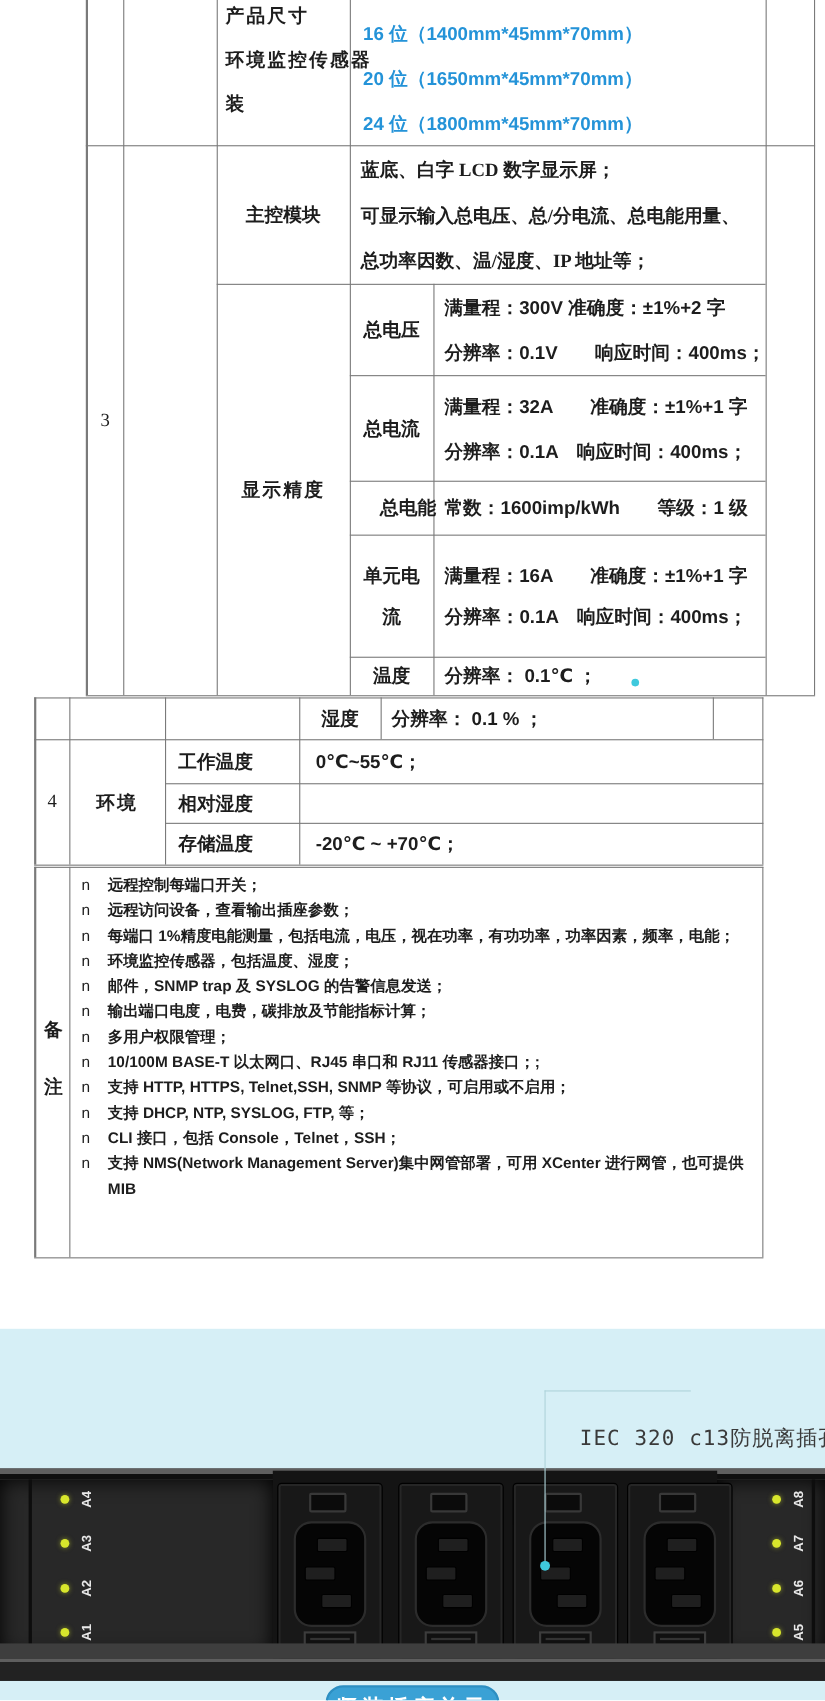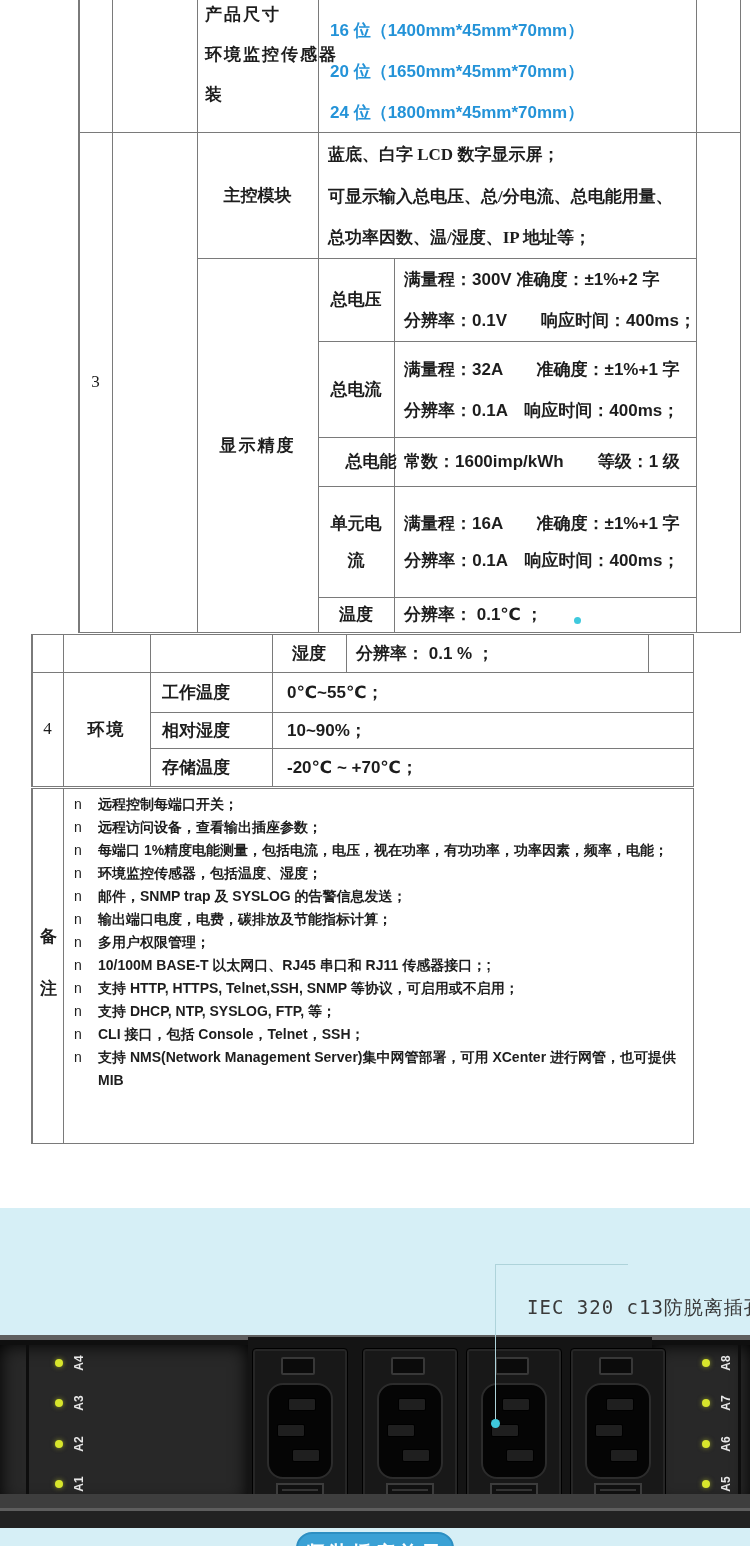--- a/index.html
+++ b/index.html
@@ -133,21 +133,20 @@
 
   <div class="cell ctr" style="left:272px;top:634px;width:74px;height:38px;">湿度</div>
   <div class="cell vctr" style="left:356px;top:634px;width:290px;height:38px;">分辨率： 0.1 % ；</div>
 
   <div class="num ctr" style="left:32px;top:672px;width:31px;height:114px;">4</div>
   <div class="cell ctr sp2" style="left:63px;top:672px;width:87px;height:114px;">环境</div>
 
   <div class="cell vctr" style="left:162px;top:672px;width:108px;height:40px;">工作温度</div>
   <div class="cell vctr" style="left:287px;top:672px;width:380px;height:40px;">0℃~55℃；</div>
   <div class="cell vctr" style="left:162px;top:712px;width:108px;height:36px;">相对湿度</div>
-  <div class="cell vctr" style="left:287px;top:712px;width:380px;height:36px;">10~90%；</div>
   <div class="cell vctr" style="left:162px;top:748px;width:108px;height:38px;">存储温度</div>
   <div class="cell vctr" style="left:287px;top:748px;width:380px;height:38px;">-20℃ ~ +70℃；</div>
 
   <div class="vl" style="left:31px;top:788px;height:355px;width:2px;"></div>
   <div class="vl" style="left:63px;top:788px;height:355px;"></div>
   <div class="vl" style="left:693px;top:788px;height:355px;"></div>
   <div class="hl" style="left:31px;top:788px;width:663px;"></div>
   <div class="hl" style="left:31px;top:1143px;width:663px;"></div>
 
   <div class="cell" style="left:40px;top:928px;">备</div>

